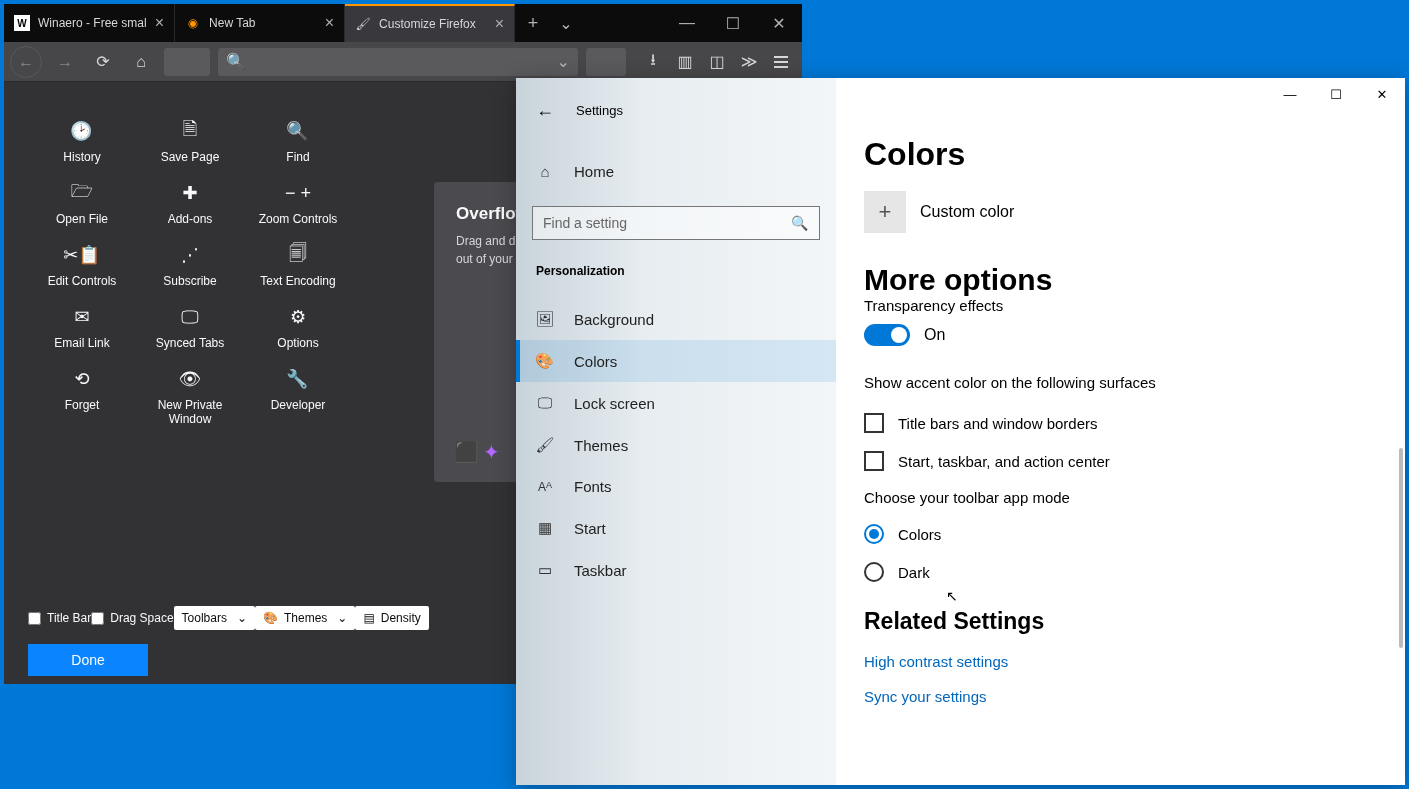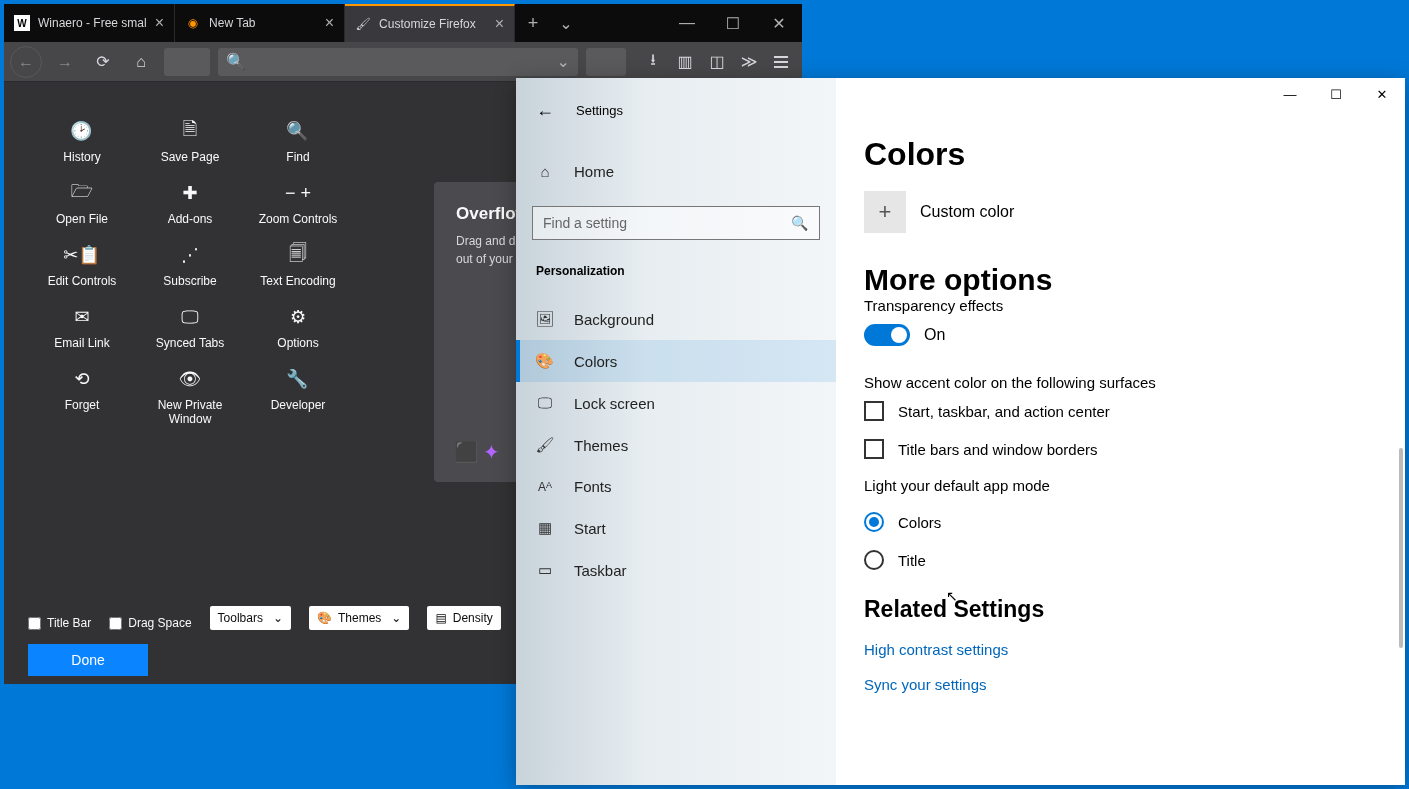--- a/index.html
+++ b/index.html
@@ -56,21 +56,21 @@
 }
 .overflow-panel h3 { font-size: 17px; font-weight: 600; margin-bottom: 8px; }
 .overflow-panel p { font-size: 12px; color: #d7d7db; line-height: 1.5; }
 .overflow-panel .ovicons { position:absolute; bottom:18px; left:20px; display:flex; gap:4px;}
 .overflow-panel .ovicons span { color: #7a5cff; font-size: 20px; }
 
 .ff-footer {
   position: absolute; left: 0; right: 0; bottom: 0; height: 90px;
   background: #323234; padding: 12px 24px; display: flex; flex-direction: column; gap: 14px;
 }
-.ff-footer-row { display: flex; align-items: flex-end; gap: 18px; }
+.ff-footer-row { display: flex; align-items: center; }
 .ff-check { display: flex; align-items: center; gap: 6px; font-size: 12px; }
 .ff-check input { width: 13px; height: 13px; }
 .ff-select {
   display: flex; align-items: center; gap: 6px; background: #fff; color: #0c0c0d;
   font-size: 12px; padding: 5px 8px; border-radius: 2px;
 }
 .ff-select .caret { margin-left: 4px; }
 .ff-done {
   width: 120px; height: 32px; background: #0a84ff; color: #fff; font-size: 14px;
   border: none; display: flex; align-items: center; justify-content: center;
@@ -361,37 +361,37 @@
         <span>Custom color</span>
       </div>
       <h2 class="more">More options</h2>
       <div class="label">Transparency effects</div>
       <div class="toggle-row">
         <div class="toggle">
             <div class="knob"></div>
           </div>
         <span>On</span>
       </div>
-      <div class="label" style="margin-bottom:10px;">Show accent color on the following surfaces</div>
+      <div class="label" style="margin-bottom:22px;">Show accent color on the following surfaces</div>
+      <div class="chk-row">
+        <div class="box"></div>
+        <span>Title bars and window borders</span>
+      </div>
       <div class="chk-row">
         <div class="box"></div>
         <span>Start, taskbar, and action center</span>
       </div>
-      <div class="chk-row">
-        <div class="box"></div>
-        <span>Title bars and window borders</span>
-      </div>
-      <div class="label" style="margin-top:14px;margin-bottom:18px;">Light your default app mode</div>
+      <div class="label" style="margin-top:14px;margin-bottom:18px;">Choose your toolbar app mode</div>
       <div class="radio-row">
         <div class="radio sel"></div>
         <span>Colors</span>
       </div>
       <div class="radio-row">
         <div class="radio"></div>
-        <span>Title</span>
+        <span>Dark</span>
       </div>
       <span class="cursor" style="left:110px; top:510px;">↖</span>
       <h2 class="related">Related Settings</h2>
       <a class="link">High contrast settings</a>
       <a class="link">Sync your settings</a>
     </div>
     <div class="set-scroll"></div>
   </div>
 </div>
 

